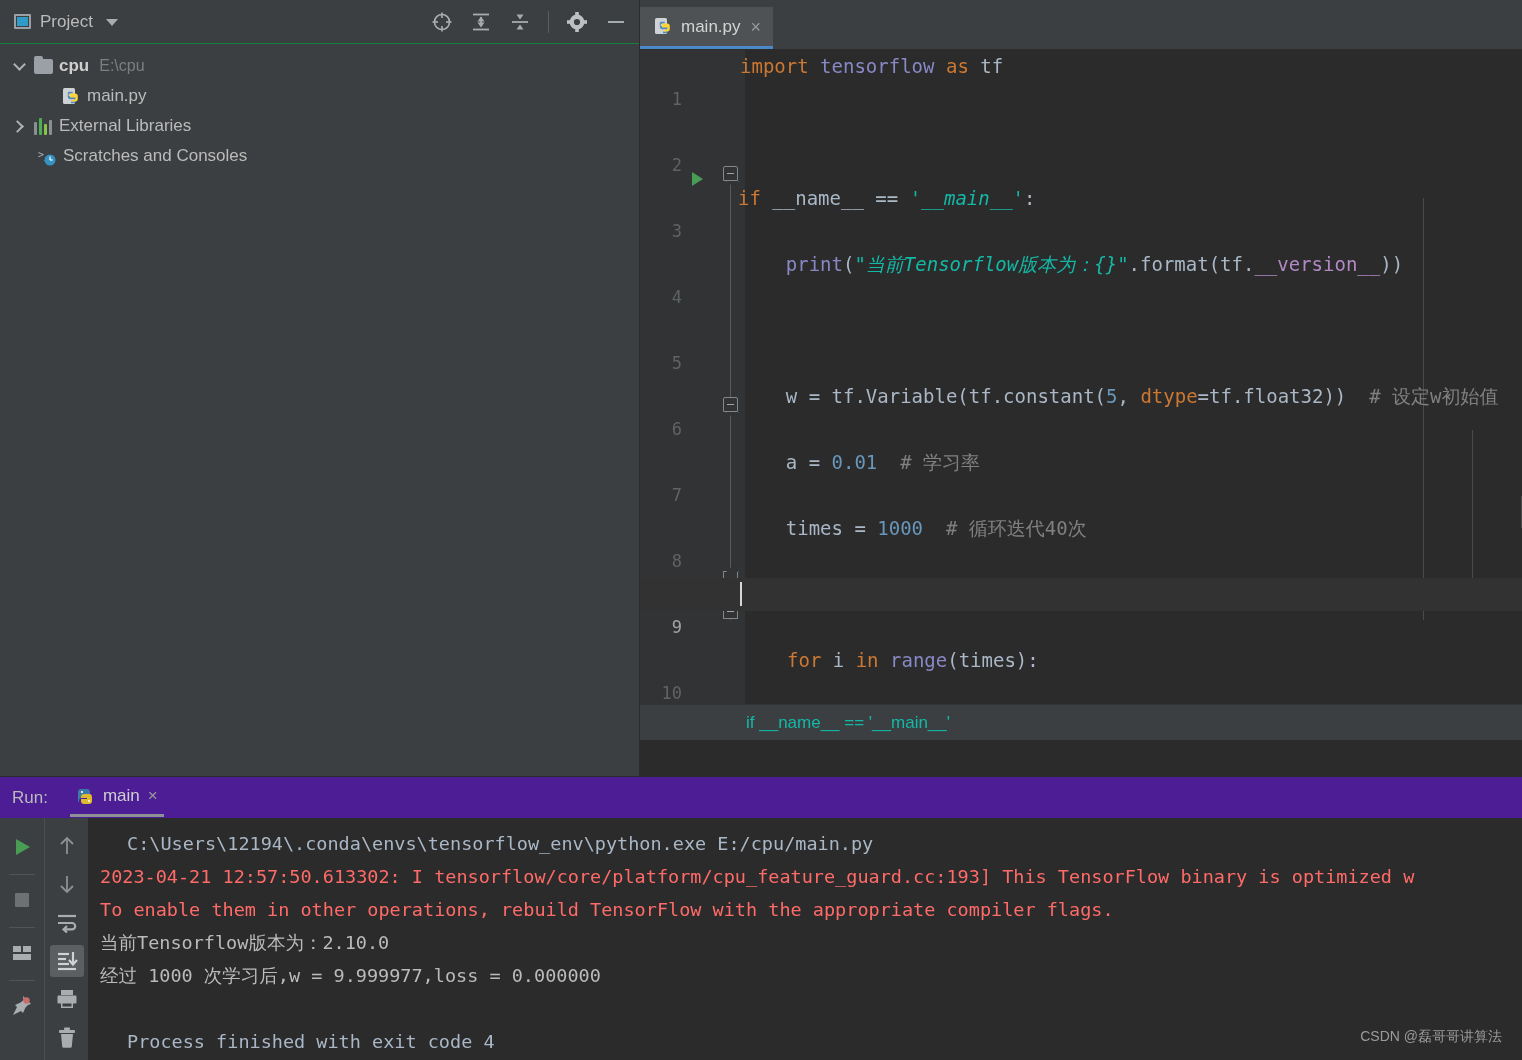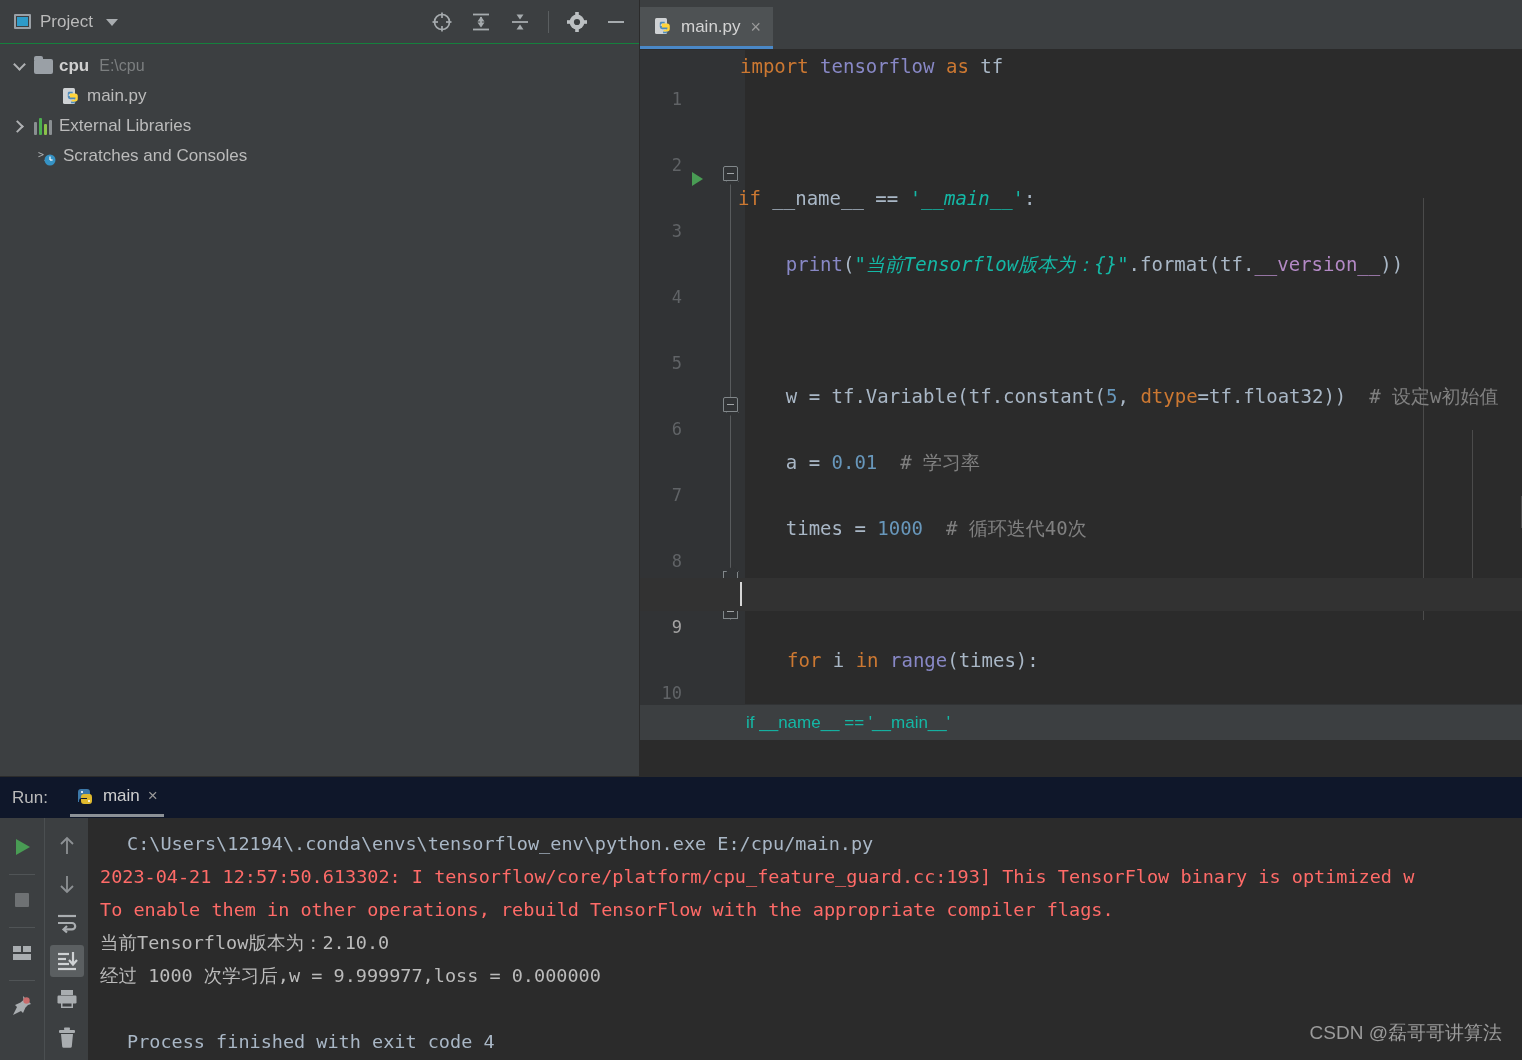--- a/index.html
+++ b/index.html
@@ -147,21 +147,21 @@
   #breadcrumb {
     position: absolute; left: 0; bottom: 0; height: 36px; width: 100%;
     background: #3c3f41; display: flex; align-items: center;
     padding-left: 106px; border-top: 1px solid #313335;
   }
   .bc-text { font-size: 17px; color: #14b8a6; }
 
   
   #run-panel {
     position: absolute; left: 0; top: 776px; right: 0; bottom: 0;
-    background: #0f172a;
+    background: #4c1d95;
     border-top: 1px solid #2b2b2b;
   }
   #run-header { height: 41px; display: flex; align-items: center; padding-left: 12px; }
   #run-label { font-size: 17px; color: #bbbbbb; margin-right: 22px; }
   #run-tab {
     display:flex; align-items:center; gap:8px; height:38px; padding: 0 6px;
     border-bottom: 3px solid #8c9196;
   }
   .run-tab-label { font-size: 17px; color: #cfcfcf; }
   .run-tab-close { color: #9a9a9a; font-size: 17px; }
@@ -187,21 +187,21 @@
     flex: 1; background: #2b2b2b; padding: 9px 0 0 0; overflow: hidden;
     font-family: "DejaVu Sans Mono", monospace; font-size: 18.5px; line-height: 33px;
   }
   .coline { white-space: pre; padding-left: 12px; }
   .co-normal { color: #a9b7c6; margin-left: 27px; }
   .co-err { color: #ff6b68; }
   .co-cn { color: #bbbbbb; }
 
   #watermark {
     position:absolute; right: 20px; bottom: 14px;
-    font-size: 19px; color: #9b9b9b; white-space: nowrap;
+    font-size: 14px; color: #9b9b9b; white-space: nowrap;
   }
 </style>
 </head>
 <body>
 
 <div id="project-panel">
 
   <div id="project-header">
     <div class="proj-title-wrap">
       <span class="proj-win-icon"></span>

